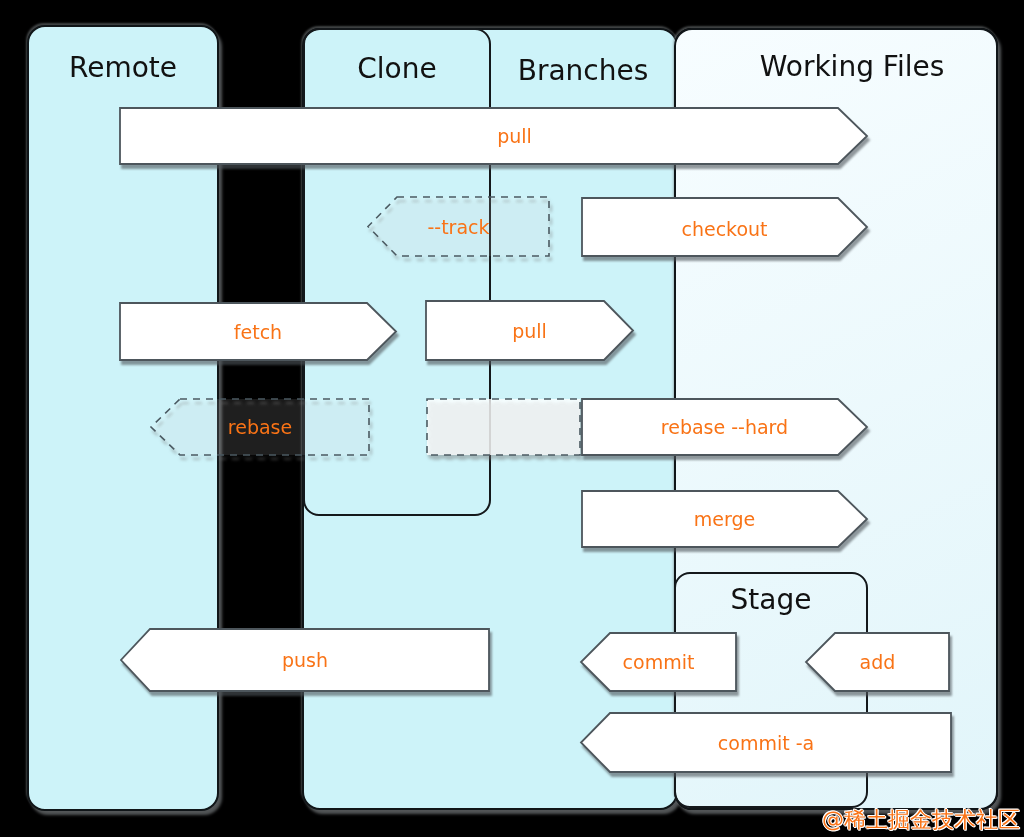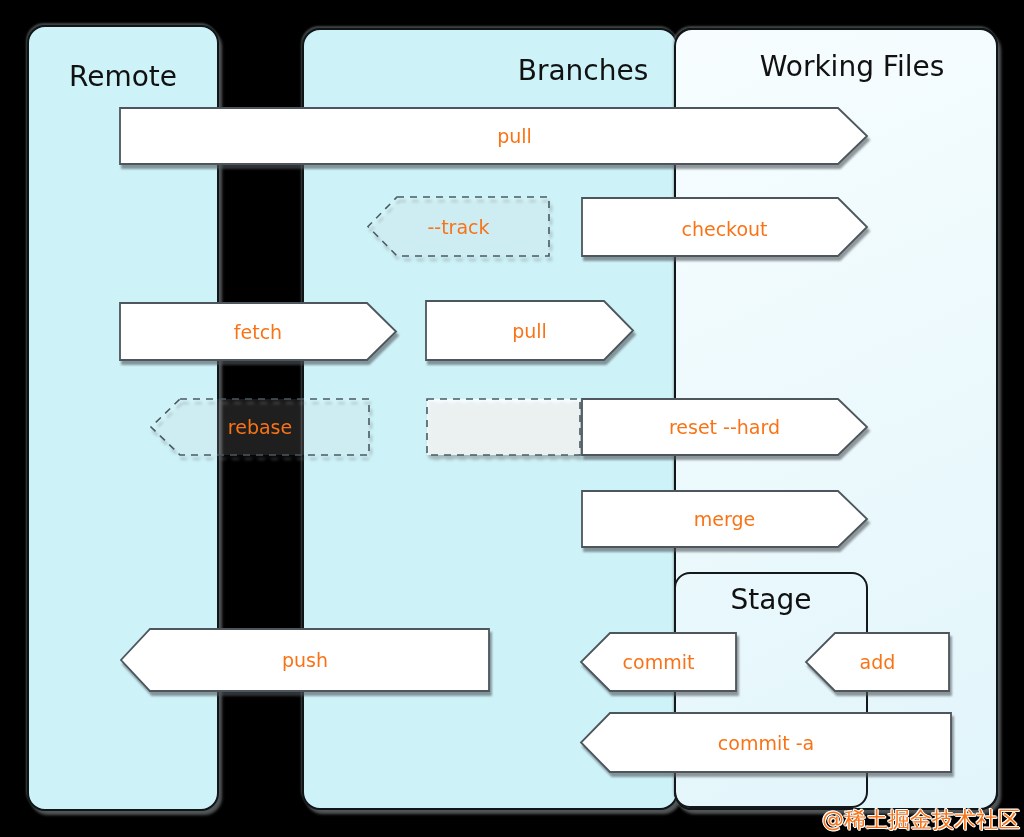--- a/index.html
+++ b/index.html
@@ -56,27 +56,30 @@
     text-shadow:-1px 0 #fff,1px 0 #fff,0 -1px #fff,0 1px #fff,-1px -1px #fff,1px 1px #fff;
     z-index:6;white-space:nowrap;
   }
 </style>
 </head>
 <body>
 
 <div id="canvas">
 
   <div class="panel cyan" style="left:27px;top:25px;width:188px;height:782px;">
-    <div class="panel-label" style="top:33px;">Remote</div>
+    <div class="panel-label" style="top:24px;">Remote</div>
   </div>
 
   <div class="panel cyan" style="left:302px;top:28px;width:372px;height:778px;">
     <div class="panel-label" style="top:24px;left:186px;right:0;">Branches</div>
   </div>
 
+  <div class="subbox" style="left:303px;top:28px;width:184px;height:484px;">
+    <div class="panel-label" style="top:22px;">Clone</div>
+  </div>
 
   <div class="panel light" style="left:674px;top:28px;width:320px;height:778px;">
     <div class="panel-label" style="top:20px;padding-left:32px;">Working Files</div>
   </div>
 
   <div class="subbox" style="left:674px;top:572px;width:190px;height:232px;">
     <div class="panel-label" style="top:9px;">Stage</div>
   </div>
 
   <div class="arrow pull" style="left:119px;top:107px;width:749px;height:58px;">
@@ -124,21 +127,21 @@
   <div class="arrow dashed tailfill" style="left:426px;top:398px;width:155px;height:58px;">
       <svg width="155" height="58" viewBox="0 0 155 58">
         <polygon points="1,1 154,1 154,57 1,57"></polygon>
       </svg>
     </div>
 
   <div class="arrow" style="left:581px;top:398px;width:287px;height:58px;">
       <svg width="287" height="58" viewBox="0 0 287 58">
         <polygon points="1,1 257,1 286,29 257,57 1,57"></polygon>
       </svg>
-    <div class="lbl">reset --hard</div>
+    <div class="lbl">rebase --hard</div>
   </div>
 
   <div class="arrow" style="left:581px;top:490px;width:287px;height:58px;">
       <svg width="287" height="58" viewBox="0 0 287 58">
         <polygon points="1,1 257,1 286,29 257,57 1,57"></polygon>
       </svg>
     <div class="lbl">merge</div>
   </div>
 
   <div class="arrow" style="left:120px;top:628px;width:370px;height:64px;">

